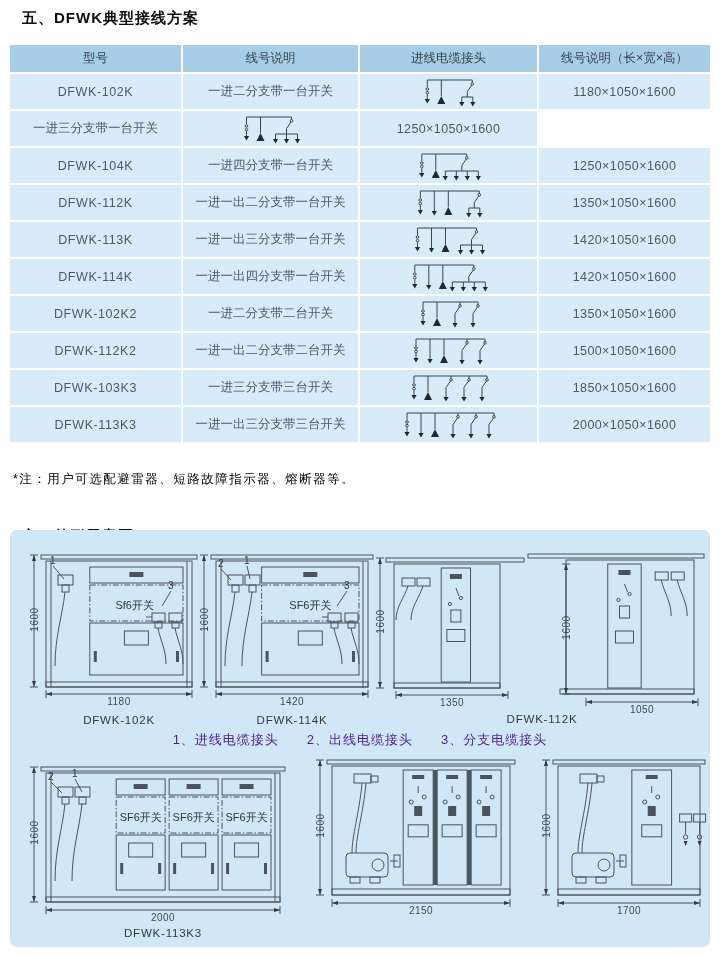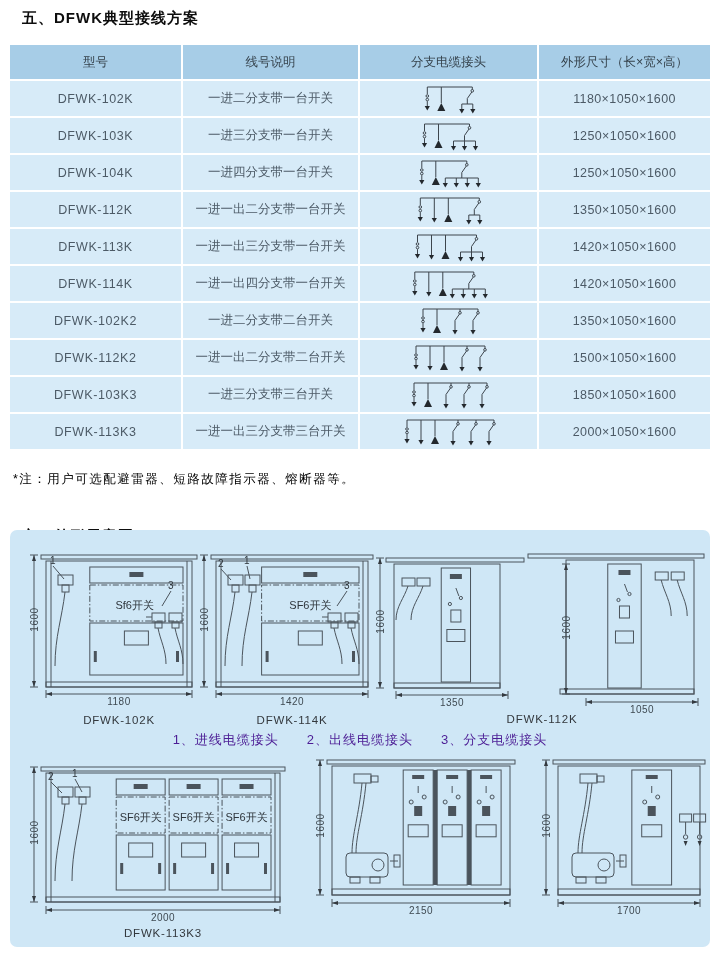--- a/index.html
+++ b/index.html
@@ -5,21 +5,21 @@
   html,body{margin:0;padding:0;}
   body{font-family:"Liberation Sans",sans-serif;background:#ffffff;}
   .page{position:relative;width:720px;height:955px;background:#ffffff;overflow:hidden;}
   .sec-title{position:absolute;left:22px;font-size:15px;font-weight:bold;color:#0d0d0d;letter-spacing:1px;}
   #title-wiring{top:9px;}
   #title-outline{top:527px;}
   
   .tbl{position:absolute;left:10px;top:45px;width:700px;}
   .tr{display:grid;grid-template-columns:171px 175px 177px 171px;gap:2px;margin-bottom:2px;}
   .tr .td{background:#d7ebf8;display:flex;align-items:center;justify-content:center;}
-  .tr.head .td{background:#a7cde7;height:34px;font-size:12.5px;color:#35424c;}
+  .tr.head .td{background:#a7cde7;height:27px;font-size:12.5px;color:#35424c;}
   .tr.body .td{height:35px;font-size:12.5px;color:#4c5a66;}
   .td.model{font-size:13px;letter-spacing:.6px;color:#4a535c;}
   .td.size{letter-spacing:.4px;}
   .diagram-svg{display:block;}
   .diagram-svg line{stroke:#3d454d;stroke-width:1;fill:none;}
   .diagram-svg circle{stroke:#3d454d;stroke-width:1;fill:none;}
   .diagram-svg polygon.f{fill:#23282d;stroke:none;}
   
   .note{position:absolute;left:13px;top:471px;font-size:12.5px;color:#000000;letter-spacing:1.5px;}
   
@@ -38,22 +38,22 @@
 <body>
 
 <div class="page">
 
   <div class="sec-title" id="title-wiring">五、DFWK典型接线方案</div>
 
   <div class="tbl">
     <div class="tr head">
       <div class="td">型号</div>
       <div class="td">线号说明</div>
-      <div class="td">分支电缆接头</div>
-      <div class="td">外形尺寸（长×宽×高）</div>
+      <div class="td">进线电缆接头</div>
+      <div class="td">线号说明（长×宽×高）</div>
     </div>
     <div id="table-body">
         <div class="tr body">
           <div class="td model">DFWK-102K</div>
           <div class="td desc">一进二分支带一台开关</div>
           <div class="td diagram">
             <svg class="diagram-svg" width="108" height="34" viewBox="0 0 108 34">
               <g transform="translate(20.3,0)">
                 <line x1="12" y1="5" x2="12" y2="12"></line>
                 <circle cx="12" cy="14" r="1.3"></circle>
@@ -71,21 +71,20 @@
                 <polygon class="f" points="43.9,27 49.1,27 46.5,31.6"></polygon>
                 <line x1="57.5" y1="22" x2="57.5" y2="27"></line>
                 <polygon class="f" points="54.9,27 60.1,27 57.5,31.6"></polygon>
                 <line x1="12" y1="5" x2="57" y2="5"></line>
               </g>
             </svg>
           </div>
           <div class="td size">1180×1050×1600</div>
         </div>
         <div class="tr body">
-          <div class="td model">DFWK-103K</div>
           <div class="td desc">一进三分支带一台开关</div>
           <div class="td diagram">
             <svg class="diagram-svg" width="108" height="34" viewBox="0 0 108 34">
               <g transform="translate(17.5,0)">
                 <line x1="12" y1="5" x2="12" y2="12"></line>
                 <circle cx="12" cy="14" r="1.3"></circle>
                 <circle cx="12" cy="17.6" r="1.3"></circle>
                 <line x1="12" y1="19.2" x2="12" y2="24"></line>
                 <polygon class="f" points="9.4,24 14.6,24 12,28.6"></polygon>
                 <line x1="26" y1="5" x2="26" y2="21"></line>

